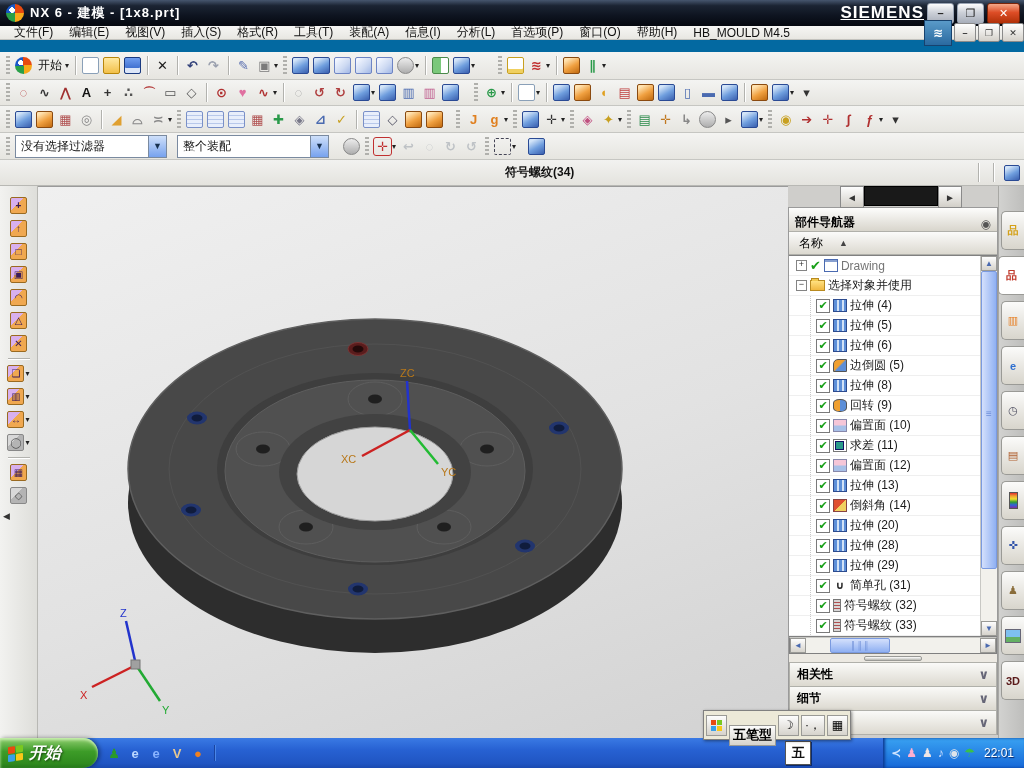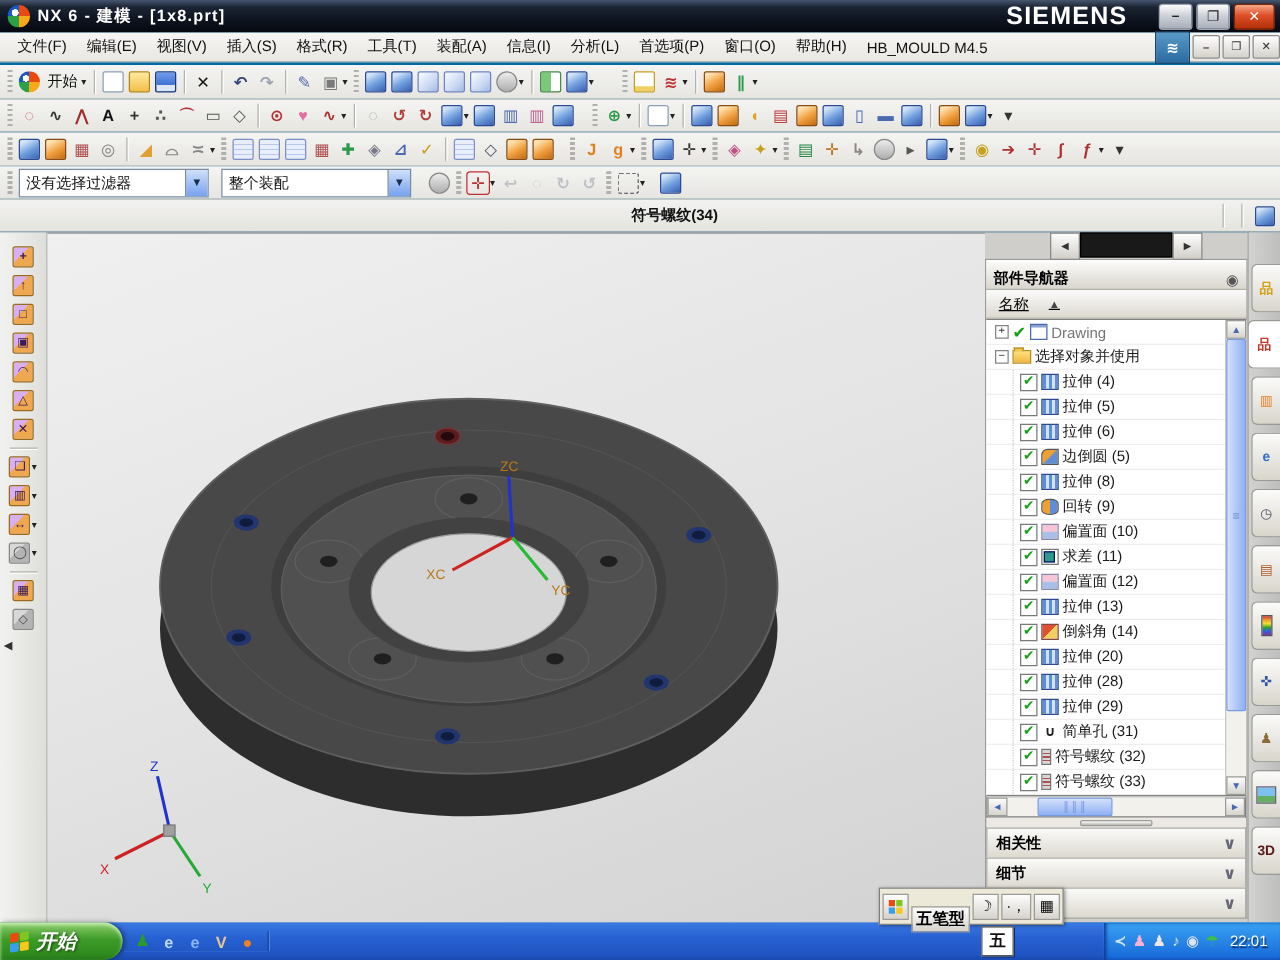--- a/index.html
+++ b/index.html
@@ -7,27 +7,27 @@
     font-family:"Liberation Sans","DejaVu Sans",sans-serif;font-size:12px;
     background:#0369a1;user-select:none;}
   
   #titlebar{position:absolute;left:0;top:0;width:1024px;height:26px;
     background:linear-gradient(180deg,#46566e 0%,#1b2433 22%,#0e1420 60%,#05080f 100%);
     display:flex;align-items:center;padding:0 4px;box-sizing:border-box;color:#fff;}
   #titlebar .appicon{width:18px;height:18px;border-radius:50%;margin:0 6px 0 2px;
     background:radial-gradient(circle at 34% 34%,#fff 0 16%,transparent 17%),
     conic-gradient(#e84a10 0 25%,#f8a818 25% 50%,#2aa048 50% 75%,#1858c8 75%);}
   #titlebar .title{font-weight:bold;font-size:13px;letter-spacing:1px;}
-  #titlebar .brand{margin-left:auto;font-weight:bold;font-size:20px;letter-spacing:1px;margin-right:22px;}
+  #titlebar .brand{margin-left:auto;font-weight:bold;font-size:17px;letter-spacing:1px;margin-right:0;text-decoration:underline;}
   .wbtn{width:25px;height:19px;margin-left:3px;border:1px solid #9aa4b4;border-radius:3px;
     background:linear-gradient(#fdfdfd,#ccd0d8 45%,#a8aeba);color:#222;font-size:11px;font-weight:bold;
     display:flex;align-items:center;justify-content:center;}
   .wbtn.close{width:31px;background:linear-gradient(#f4a888,#dd4d26 45%,#b03008);color:#fff;border-color:#7a2408;}
   
-  #menubar{position:absolute;left:0;top:26px;width:1024px;height:24px;
+  #menubar{position:absolute;left:0;top:26px;width:1024px;height:14px;
     background:linear-gradient(#f6f6f4,#e8e7e2);border-bottom:1px solid #c2c2be;box-sizing:border-box;
     display:flex;align-items:center;padding-left:6px;}
   .menuitem{padding:3px 8px;color:#111;}
   .menusuffix{padding:3px 8px;color:#111;}
   #menubar .bird{margin-left:auto;width:26px;height:24px;background:linear-gradient(#5a9ac8,#2a6aa0);
     border:1px solid #17426e;color:#fff;display:flex;align-items:center;justify-content:center;font-weight:bold;}
   .mbtn{width:20px;height:17px;margin-left:2px;border:1px solid #8a8a8a;border-radius:2px;
     background:linear-gradient(#fff,#d4d1ca);color:#333;font-size:9px;font-weight:bold;
     display:flex;align-items:center;justify-content:center;}
   
@@ -90,21 +90,21 @@
   #scrollctrl .sbtnh{width:22px;height:20px;background:linear-gradient(#fdfdfd,#d2cfc8);
     border:1px solid #8a8a8a;display:flex;align-items:center;justify-content:center;font-size:10px;color:#333;font-weight:bold;}
   #scrollctrl .sthumb{width:74px;height:20px;background:#191919;border:1px solid #000;box-sizing:border-box;}
   
   #partnav{position:absolute;left:788px;top:21px;width:210px;height:528px;background:#ece9e2;
     border:1px solid #9a9a9a;box-sizing:border-box;}
   #pnheader{height:23px;background:linear-gradient(#fdfdfc,#d8d5cc);border-bottom:1px solid #b0b0aa;
     display:flex;align-items:flex-end;justify-content:space-between;padding:0 6px;font-weight:bold;}
   #pnheader .pin{color:#555;font-size:12px;}
   #pncolhead{height:22px;background:linear-gradient(#fbfbfa,#dcd9d0);border-bottom:1px solid #b0b0aa;
-    display:flex;align-items:center;gap:16px;padding:0 10px;text-decoration:underline;}
+    display:flex;align-items:center;gap:16px;padding:0 10px;}
   #pncolhead .sort{font-size:9px;color:#444;}
   #pntree{position:relative;height:382px;background:#fff;border:1px solid #808080;border-left:none;border-right:none;
     overflow:hidden;box-sizing:border-box;}
   .trow{height:20px;display:flex;align-items:center;gap:3px;border-bottom:1px solid #efefef;
     width:192px;box-sizing:border-box;font-size:12px;white-space:nowrap;}
   .trow .ind0{width:4px;} .trow .ind1{width:21px;border-right:1px dotted #c9c9c9;height:100%;margin-right:2px;}
   .exp{width:9px;height:9px;border:1px solid #848484;background:#fff;font-size:9px;line-height:7px;
     text-align:center;color:#333;flex:none;}
   .vmark{color:#18a018;font-weight:bold;font-size:13px;}
   .chk{width:12px;height:12px;border:1px solid #7a7a7a;background:#fff;color:#18a018;font-size:11px;

